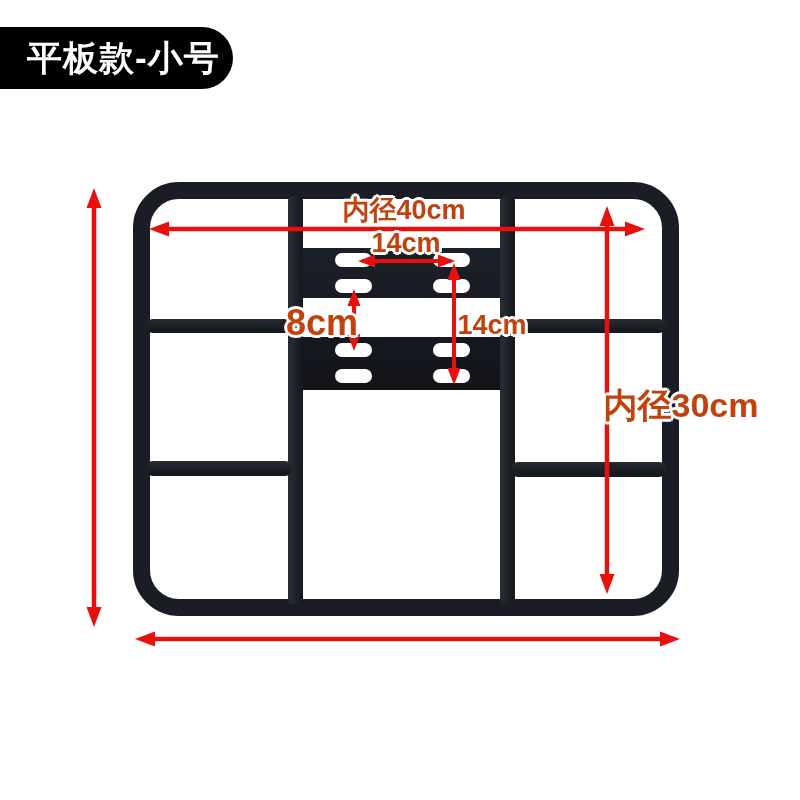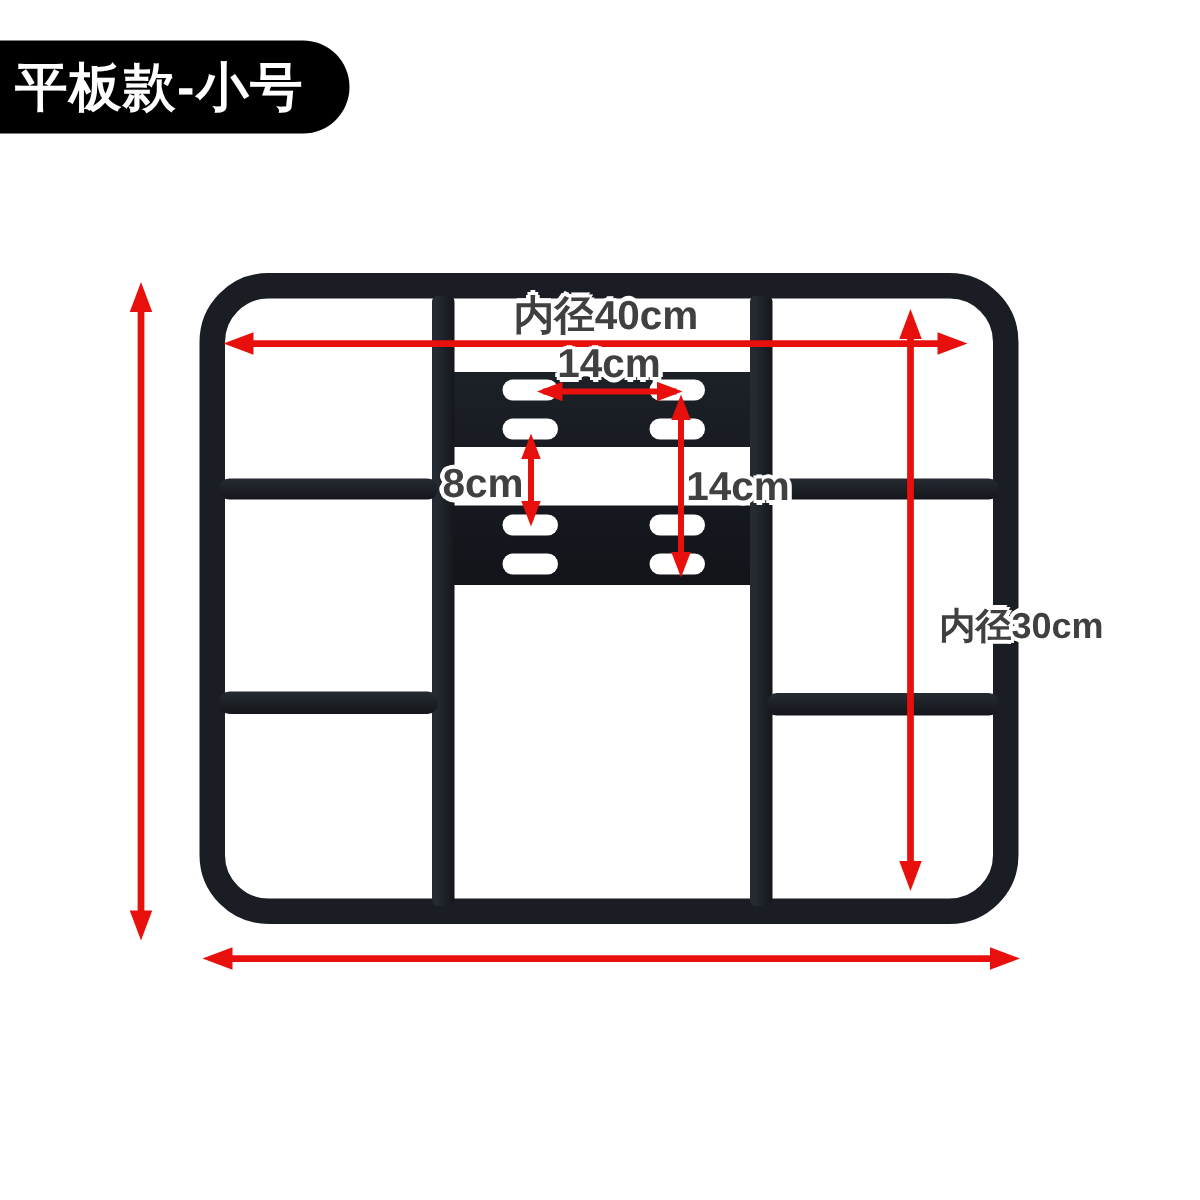--- a/index.html
+++ b/index.html
@@ -9,21 +9,21 @@
   }
   .stage{position:absolute;inset:0;}
   
   .badge{
     position:absolute;left:0;top:27px;width:233px;height:62px;
     background:var(--badge-bg,#000);border-radius:0 31px 31px 0;
     display:flex;align-items:center;
   }
   .badge span{
     color:var(--badge-fg,#fff);font-size:35px;font-weight:700;
-    padding-left:10px;letter-spacing:1px;white-space:nowrap;
+    padding-left:27px;letter-spacing:1px;white-space:nowrap;
   }
   
   .frame{
     position:absolute;left:133px;top:182px;width:546px;height:434px;
     box-sizing:border-box;border:17px solid var(--tube,#1a1d23);border-radius:46px;
     z-index:3;
   }
   .tube{position:absolute;background:linear-gradient(180deg,#262a32,#14161b);z-index:3;}
   .tube.vert{background:linear-gradient(90deg,#262a32 20%,#14161b);}
   .vtube-l{left:288px;top:197px;width:15px;height:407px;border-radius:4px;}
@@ -44,21 +44,21 @@
   .slot{
     position:absolute;width:37px;height:14px;border-radius:7px;background:#ffffff;z-index:2;
   }
   
   svg.dims{position:absolute;left:0;top:0;z-index:5;}
   svg.dims line{stroke:var(--arrow,#e8100c);}
   svg.dims polygon{fill:var(--arrow,#e8100c);}
   
   .dim-label{
     position:absolute;transform:translate(-50%,-50%);
-    color:#404040;font-weight:700;white-space:nowrap;z-index:6;
+    color:#c2410c;font-weight:700;white-space:nowrap;z-index:6;
     text-shadow:
       -2px -2px 0 #fff, 2px -2px 0 #fff, -2px 2px 0 #fff, 2px 2px 0 #fff,
       0 -3px 0 #fff, 0 3px 0 #fff, -3px 0 0 #fff, 3px 0 0 #fff;
   }
 </style>
 </head>
 <body>
 
 <div class="stage">
 
@@ -119,17 +119,17 @@
     </g>
     <g>
       <line x1="142" y1="639" x2="673" y2="639" stroke-width="4.5"></line>
       <polygon points="135,639 155,631.5 155,646.5"></polygon>
       <polygon points="680,639 660,631.5 660,646.5"></polygon>
     </g>
   </svg>
 
   <div class="dim-label" style="left:404px;top:210px;font-size:27px">内径40cm</div>
   <div class="dim-label" style="left:406px;top:243px;font-size:27px">14cm</div>
-  <div class="dim-label" style="left:322px;top:323px;font-size:27px">8cm</div>
+  <div class="dim-label" style="left:322px;top:323px;font-size:36px">8cm</div>
   <div class="dim-label" style="left:492px;top:325px;font-size:27px">14cm</div>
-  <div class="dim-label" style="left:681px;top:417px;font-size:24px">内径30cm</div>
+  <div class="dim-label" style="left:681px;top:406px;font-size:34px">内径30cm</div>
 
 </div>
 
 </body></html>

